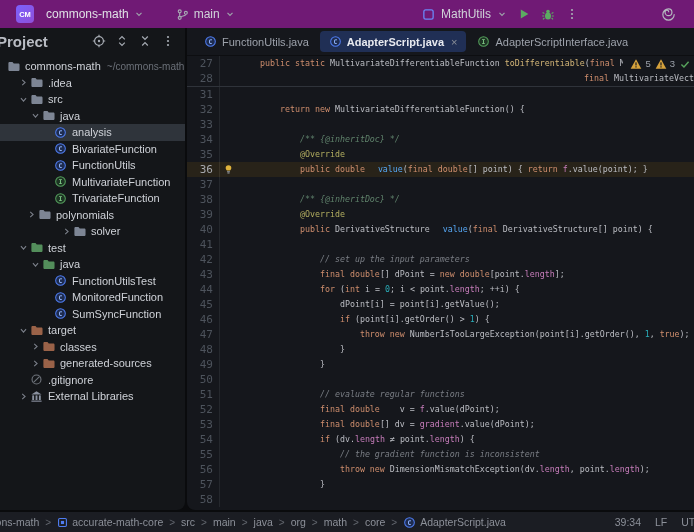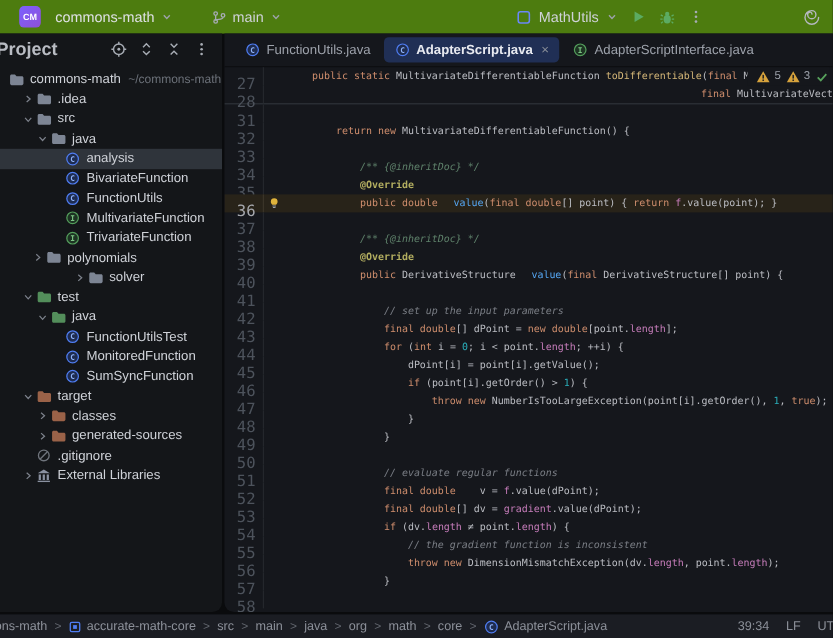--- a/index.html
+++ b/index.html
@@ -1,24 +1,24 @@
 <!DOCTYPE html>
 <html><head>
 <meta charset="utf-8">
 <style>
   html,body{margin:0;padding:0;width:694px;height:532px;overflow:hidden;background:#0a0b0d;
     font-family:"Liberation Sans",sans-serif;-webkit-font-smoothing:antialiased;}
-  .titlebar{position:absolute;left:0;top:0;width:694px;height:28px;background:#4d7c0f;
+  .titlebar{position:absolute;left:0;top:0;width:694px;height:28px;background:#701a75;
     display:flex;align-items:center;color:#dfe1e5;font-size:12px;}
   .tb-left{display:flex;align-items:center;gap:6px;padding-left:16px;}
   .logo{width:18px;height:18px;border-radius:4px;background:linear-gradient(135deg,#7b61ff,#8f4fd8);
     color:#fff;font-size:7.5px;font-weight:bold;display:flex;align-items:center;justify-content:center;}
   .tb-group{display:flex;align-items:center;gap:5px;padding:3px 6px;border-radius:4px;cursor:default;}
   .tb-branch{margin-left:14px;color:#cfd2d8;}
-  .tb-right{margin-left:auto;display:flex;align-items:center;gap:10px;padding-right:10px;}
+  .tb-right{margin-left:auto;display:flex;align-items:center;gap:10px;padding-right:18px;}
   .runconf{display:flex;align-items:center;gap:6px;color:#cfd2d8;}
   .spacer70{width:62px;}
   .ic{display:inline-flex;align-items:center;justify-content:center;}
   .ic svg{display:block;}
 
   .island{position:absolute;background:#15171c;}
   .project-panel{left:0;top:28px;width:185px;height:482px;background:#141619;border-radius:0 0 8px 0;}
   .editor{left:187px;top:28px;width:507px;height:482px;border-radius:0 0 0 8px;overflow:hidden;}
 
   .panel-head{height:26px;display:flex;align-items:center;color:#b9bcc3;font-size:15px;font-weight:bold;}
@@ -36,28 +36,28 @@
   .tab{display:flex;align-items:center;gap:5px;height:21px;padding:0 9px;margin-right:2px;border-radius:4px;
     font-size:11px;color:#9da2ab;}
   .tab.active{background:#202f55;color:#e8eaf0;font-weight:bold;}
   .tab-close{color:#8b9099;font-size:11px;margin-left:2px;font-weight:normal;}
 
   .codewrap{position:absolute;top:28px;left:0;right:0;bottom:0;}
   .sticky{border-bottom:1px solid #2f333a;}
   .crow{display:flex;height:15px;line-height:15px;position:relative;
     font-family:"DejaVu Sans Mono",monospace;font-size:8.3px;}
   .crow.hl{background:#282319;}
-  .ln{width:26px;flex:none;text-align:right;padding-right:6px;color:#4d535c;font-size:13px;margin-top:7px;}
+  .ln{width:26px;flex:none;text-align:right;padding-right:6px;color:#4d535c;font-size:11px;}
   .crow.hl .ln{color:#a6a8ad;}
   .gico{width:16px;flex:none;border-left:1px solid #24272c;display:flex;align-items:center;justify-content:center;}
   .crow.hl .gico{border-left-color:#3a3428;}
   .ctext{flex:1;white-space:pre;overflow:hidden;padding-left:4px;color:#bcbec4;}
   .crow.rightal .ctext{text-align:right;padding-left:0;}
   .tk-kw{color:#cf8e6d;} .tk-d{color:#bcbec4;} .tk-md{color:#d5b778;} .tk-mb{color:#56a8f5;margin-left:8px;}
-  .tk-ann{color:#b3ae60;font-weight:bold;} .tk-cmt{color:#7a7e85;font-style:italic;} .tk-doc{color:#5f826b;font-style:italic;}
+  .tk-ann{color:#b3ae60;} .tk-cmt{color:#7a7e85;font-style:italic;} .tk-doc{color:#5f826b;font-style:italic;}
   .tk-fld{color:#c77dbb;} .tk-num{color:#2aacb8;}
   .insp{position:absolute;right:3px;top:0;height:15px;display:flex;align-items:center;gap:4px;
     background:#15171c;padding-left:7px;font-family:"Liberation Sans",sans-serif;font-size:9.5px;color:#9da2ab;}
   .insp .cnt{margin-left:-1px;}
 
   .statusbar{position:absolute;left:0;top:512px;width:694px;height:20px;background:#1b1d23;
     display:flex;align-items:center;font-size:10.5px;color:#8c9099;overflow:hidden;}
   .crumbs{display:flex;align-items:center;margin-left:-33px;white-space:nowrap;}
   .crumb{display:flex;align-items:center;gap:4px;}
   .csep{margin:0 6px;color:#62666e;font-size:10px;}

